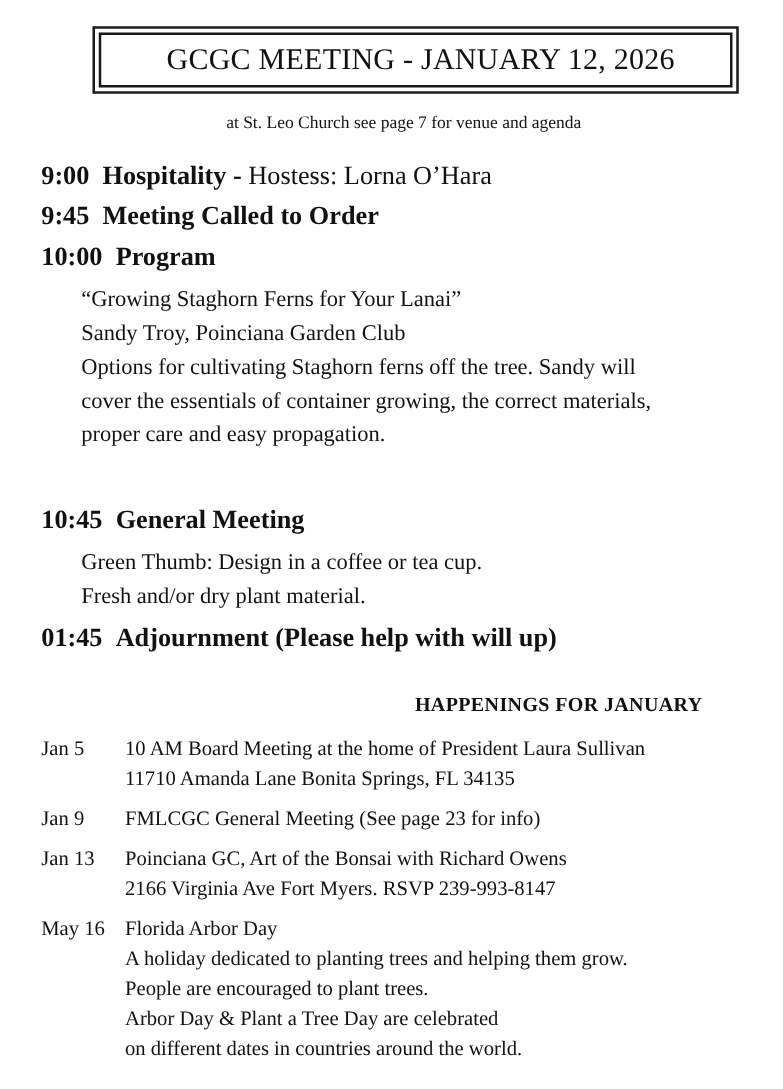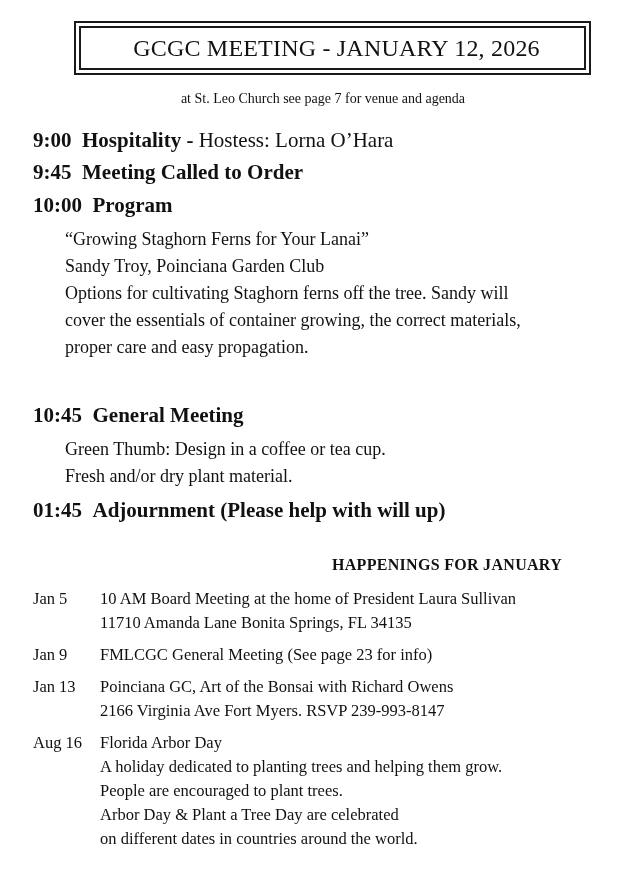--- a/index.html
+++ b/index.html
@@ -88,21 +88,21 @@
 
 <div class="hrow" style="top:675px;">
   <span class="hdate">Jan 13</span>
   <div class="hdesc">
     <div>Poinciana GC, Art of the Bonsai with Richard Owens</div>
     <div>2166 Virginia Ave Fort Myers. RSVP 239-993-8147</div>
   </div>
 </div>
 
 <div class="hrow" style="top:731px;">
-  <span class="hdate">Aug 16</span>
+  <span class="hdate">May 16</span>
   <div class="hdesc">
     <div>Florida Arbor Day</div>
     <div>A holiday dedicated to planting trees and helping them grow.</div>
     <div>People are encouraged to plant trees.</div>
     <div>Arbor Day &amp; Plant a Tree Day are celebrated</div>
     <div>on different dates in countries around the world.</div>
   </div>
 </div>
 
 </body></html>

